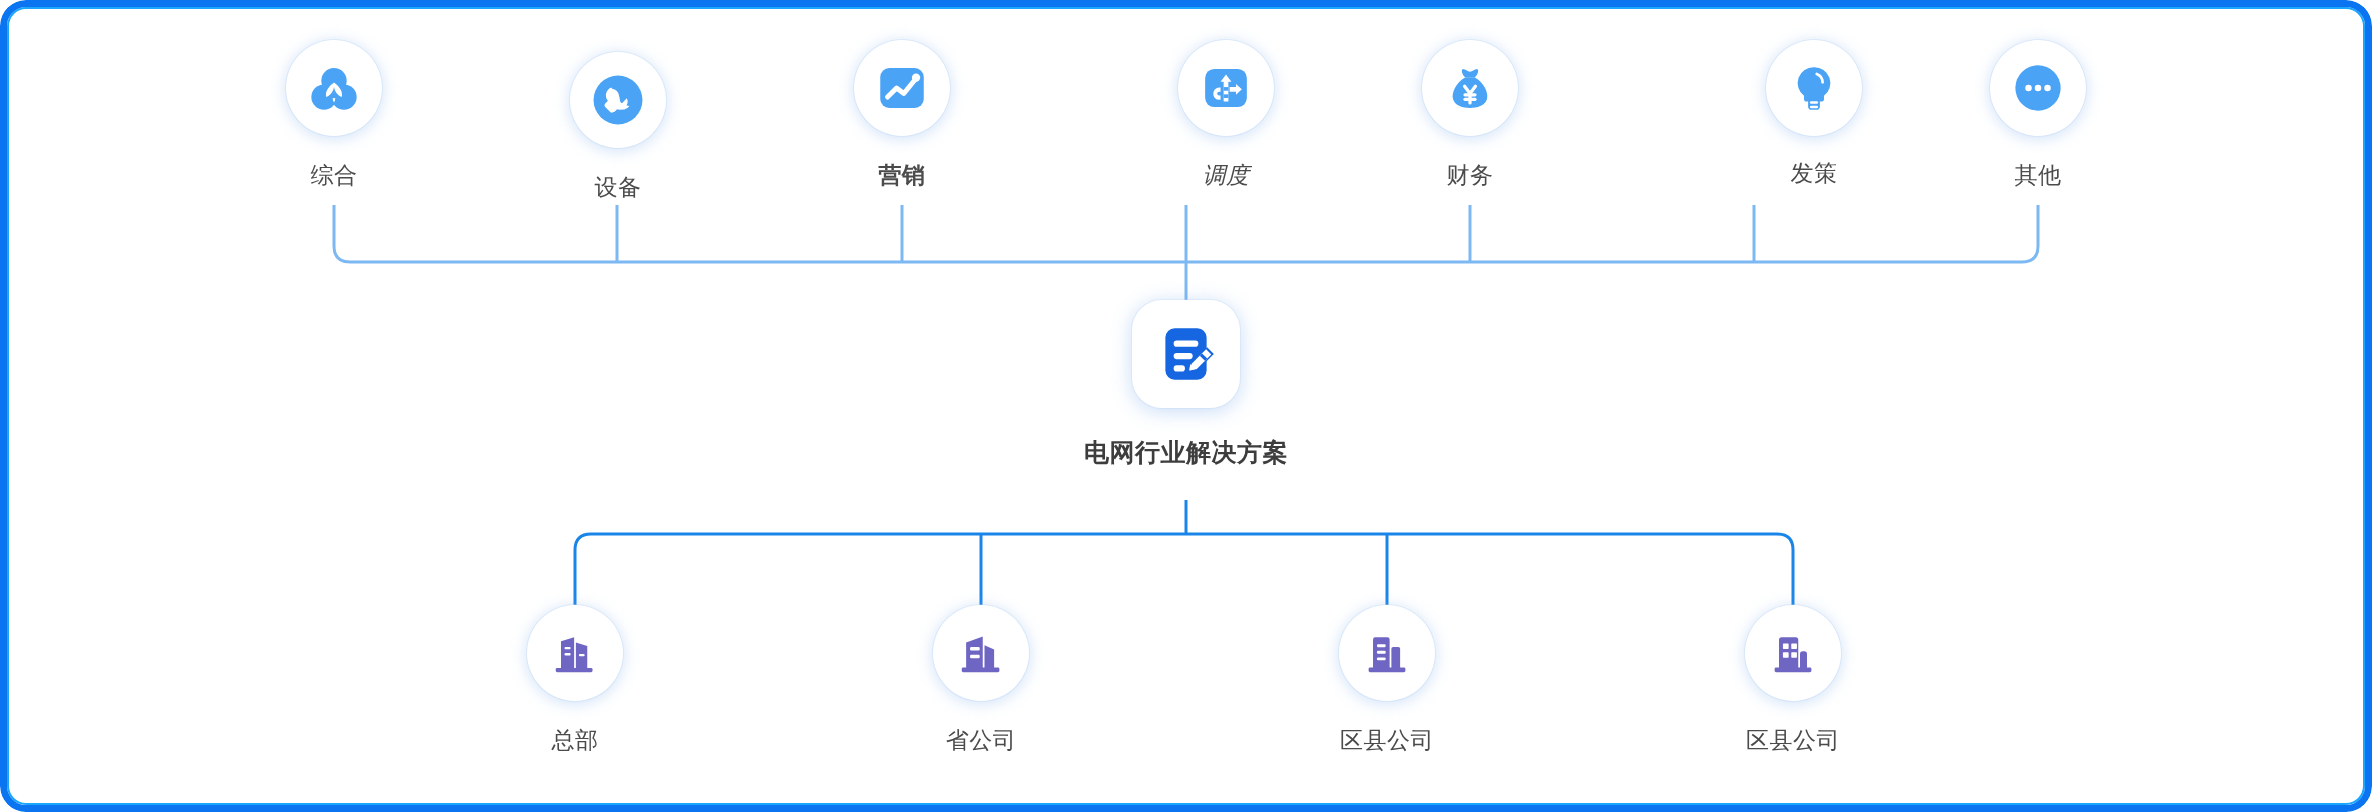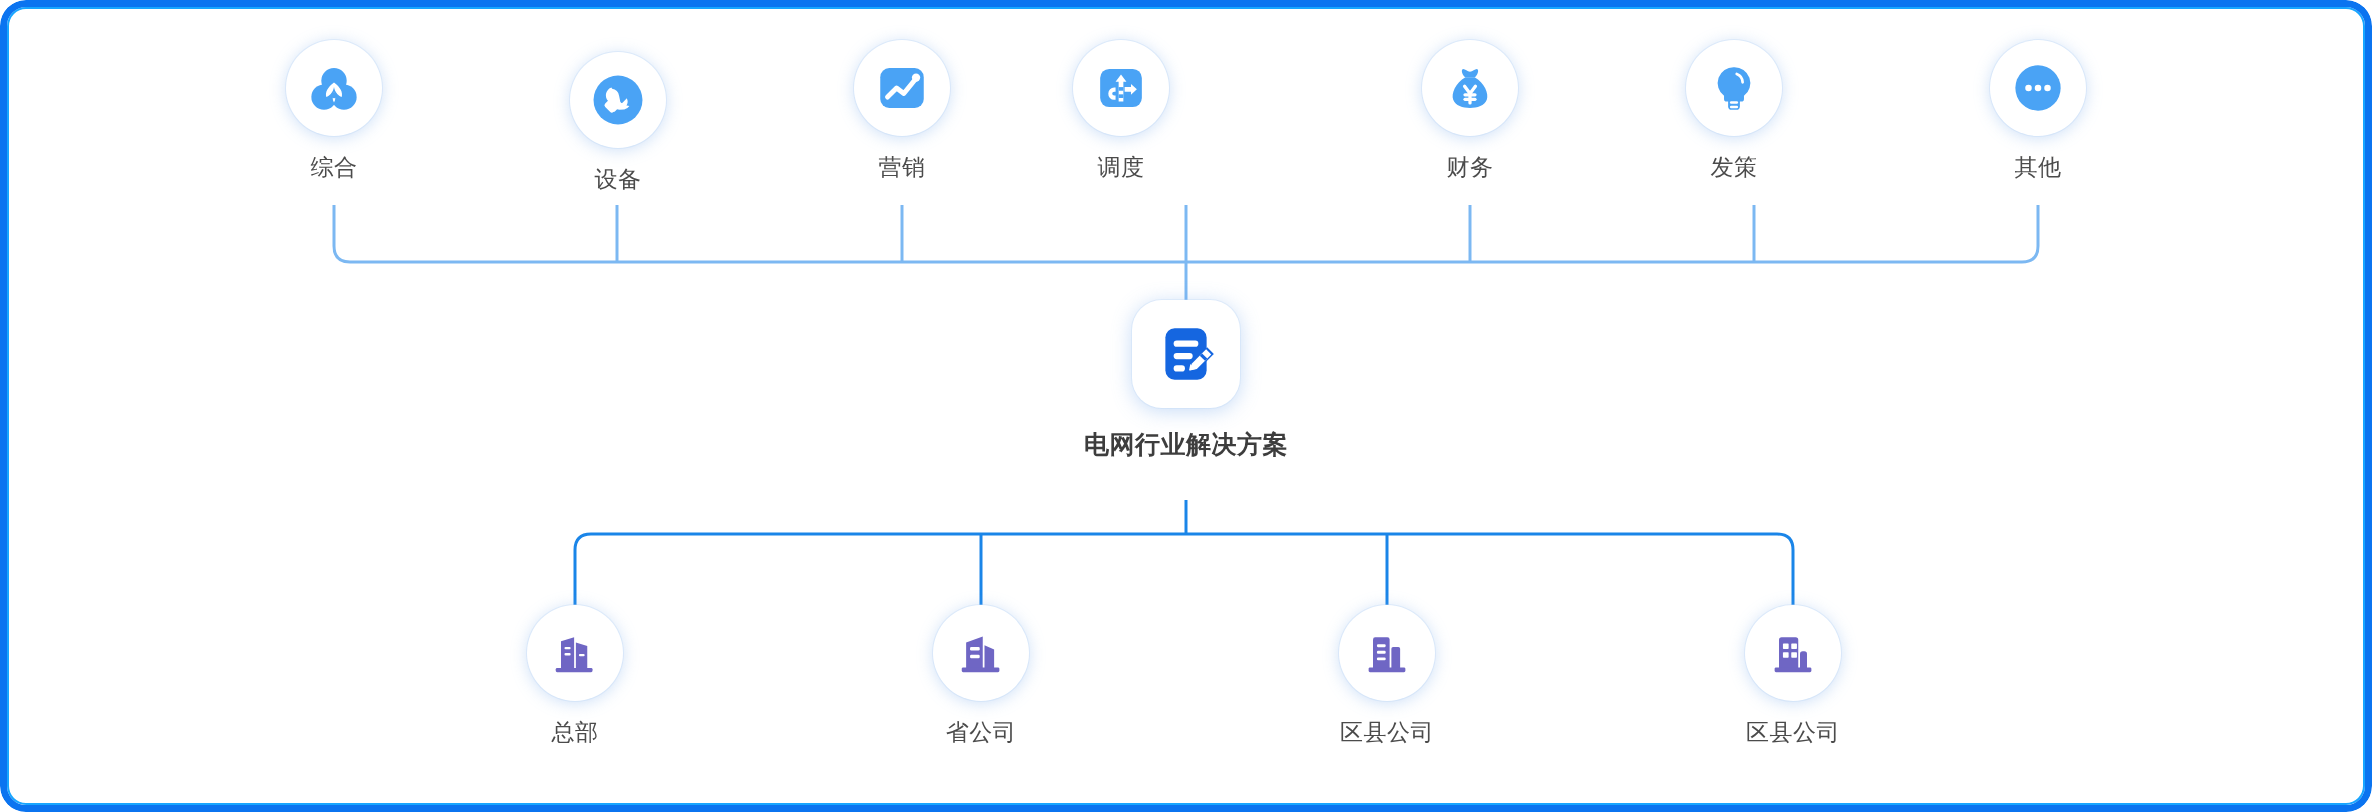--- a/index.html
+++ b/index.html
@@ -36,20 +36,21 @@
     inset: 0;
   }
 
   
   .node {
     position: absolute;
     width: 180px;
     display: flex;
     flex-direction: column;
     align-items: center;
+    gap: 8px;
   }
 
   .circle-badge {
     width: 96px;
     height: 96px;
     border-radius: 50%;
     background: #ffffff;
     box-shadow: 0 0 0 1px rgba(190,215,245,0.35),
                 0 2px 16px rgba(120,170,235,0.38);
     display: flex;
@@ -151,34 +152,34 @@
             <path d="M23.6 20.6 l5.1 5.1 -3.4 3.4 -5.1 -5.1 z" fill="#ffffff"></path>
             <path d="M22 21.5 L27.5 27 L24 30.5 L18.5 25 Z" fill="#4aa3f5"></path>
             <path d="M24.8 18.2 a9 9 0 0 0 -3.9 14.6 l-3.0 3.0 a2.8 2.8 0 0 0 0 3.9 l5.3 5.3
                      a2.8 2.8 0 0 0 3.9 0 l3.1 -3.0 a9 9 0 0 0 11.6 -11.9 l-5.4 5.4 -4.8 -1.2 -1.2 -4.8 z" fill="#ffffff"></path>
           </svg>
         </span>
       </div>
       <div class="node-label">设备</div>
     </div>
 
-    <div class="node" style="left:812px; top:40px;">
+    <div class="node" style="left:812px; top:40px;font-weight:bold;">
       <div class="circle-badge">
         <span>
           <svg class="icon-svg" width="58" height="58" viewBox="0 0 64 64">
             <rect x="8" y="10" width="48" height="44" rx="10" fill="#4aa3f5"></rect>
             <path d="M16 42 L26 32 L34 38 L47 22" fill="none" stroke="#ffffff" stroke-width="5.4" stroke-linecap="round" stroke-linejoin="round"></path>
             <circle cx="47.5" cy="20.5" r="4.6" fill="#ffffff"></circle>
           </svg>
         </span>
       </div>
       <div class="node-label">营销</div>
     </div>
 
-    <div class="node" style="left:1031px; top:40px;">
+    <div class="node" style="left:1136px; top:40px;font-style:italic;">
       <div class="circle-badge">
         <span>
           <svg class="icon-svg" width="58" height="58" viewBox="0 0 64 64">
             <rect x="9" y="11" width="46" height="42" rx="10" fill="#4aa3f5"></rect>
 
             <path d="M32 17 L38 25 L34.6 25 L34.6 47 L29.4 47 L29.4 25 L26 25 Z" fill="#ffffff"></path>
             <rect x="29.4" y="31" width="5.2" height="4" fill="#4aa3f5"></rect>
             <rect x="29.4" y="39" width="5.2" height="4" fill="#4aa3f5"></rect>
 
             <path d="M18 38 a6.5 6.5 0 0 1 6.5 -6.5 L26 31.5 L26 36 L24.5 36 a2.2 2.2 0 0 0 0 4.4
@@ -205,21 +206,21 @@
               <path d="M26.5 39.5 L37.5 39.5"></path>
               <path d="M26.5 44.5 L37.5 44.5"></path>
               <path d="M32 38 L32 48.5"></path>
             </g>
           </svg>
         </span>
       </div>
       <div class="node-label">财务</div>
     </div>
 
-    <div class="node" style="left:1644px; top:40px;">
+    <div class="node" style="left:1724px; top:40px;font-family:Liberation Mono, monospace;">
       <div class="circle-badge">
         <span>
           <svg class="icon-svg" width="58" height="58" viewBox="0 0 64 64">
             <path d="M32 9 A17.5 17.5 0 0 0 21 40.5 L21 44 a3 3 0 0 0 3 3 l16 0 a3 3 0 0 0 3 -3
                      L43 40.5 A17.5 17.5 0 0 0 32 9 Z" fill="#4aa3f5"></path>
             <path d="M25.5 45 l13 0 l0 7 a4 4 0 0 1 -4 4 l-5 0 a4 4 0 0 1 -4 -4 Z" fill="#4aa3f5"></path>
             <path d="M35 16.5 a10 10 0 0 1 6.5 9.2" fill="none" stroke="#ffffff" stroke-width="3" stroke-linecap="round"></path>
             <rect x="27.5" y="46.5" width="9" height="2.8" rx="1.4" fill="#ffffff"></rect>
             <rect x="27.5" y="51.5" width="9" height="2.8" rx="1.4" fill="#ffffff"></rect>
           </svg>

